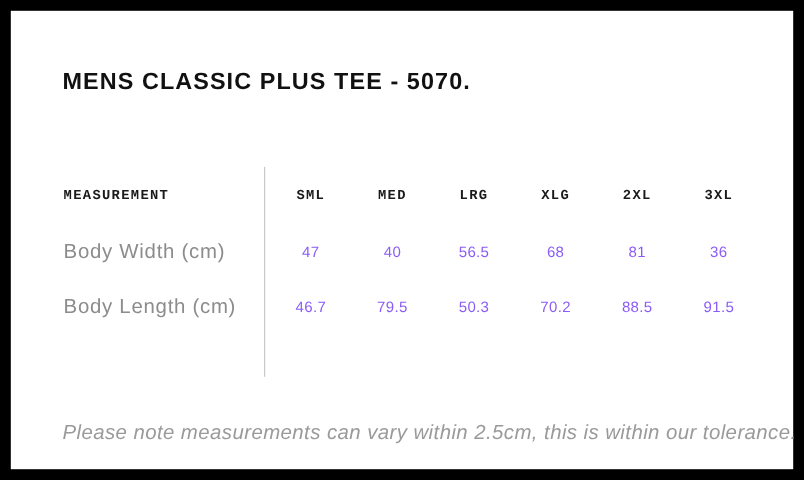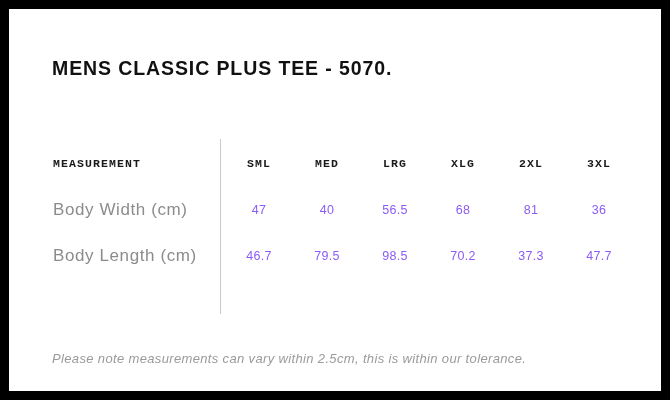--- a/index.html
+++ b/index.html
@@ -89,21 +89,21 @@
     left: 211px;
     top: 130px;
     width: 1px;
     height: 175px;
     background: #c9c9c9;
   }
   .note {
     position: absolute;
     left: 43px;
     top: 342px;
-    font-size: 13px;
+    font-size: 17px;
     font-style: italic;
     color: #9a9a9a;
     letter-spacing: 0.35px;
     white-space: nowrap;
   }
 </style>
 </head>
 <body>
 
 <div class="page">
@@ -132,24 +132,24 @@
           <td class="size-col">40</td>
           <td class="size-col">56.5</td>
           <td class="size-col">68</td>
           <td class="size-col">81</td>
           <td class="size-col">36</td>
         </tr>
         <tr class="body-row">
           <td class="label-col">Body Length (cm)</td>
           <td class="size-col">46.7</td>
           <td class="size-col">79.5</td>
-          <td class="size-col">98.5</td>
+          <td class="size-col">50.3</td>
           <td class="size-col">70.2</td>
-          <td class="size-col">37.3</td>
-          <td class="size-col">47.7</td>
+          <td class="size-col">88.5</td>
+          <td class="size-col">91.5</td>
         </tr>
       </tbody>
     </table>
   </div>
 
   <div class="note">Please note measurements can vary within 2.5cm, this is within our tolerance.</div>
 
 </div>
 
 </body></html>

